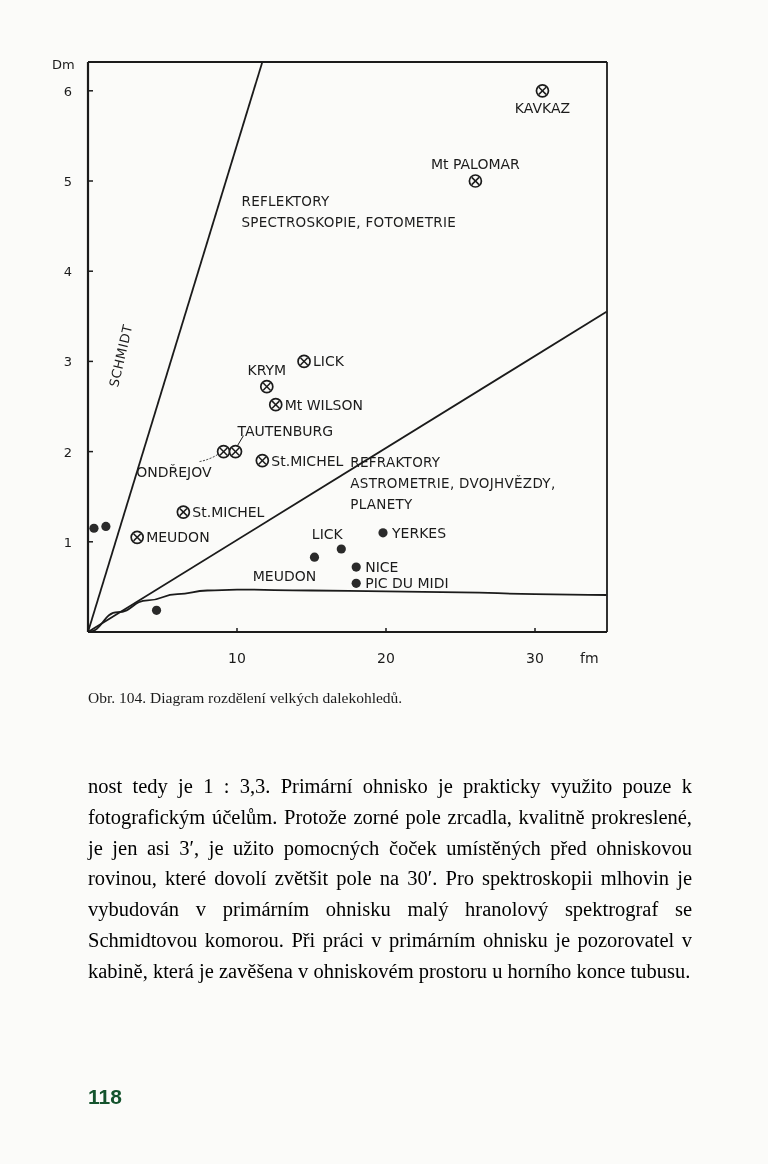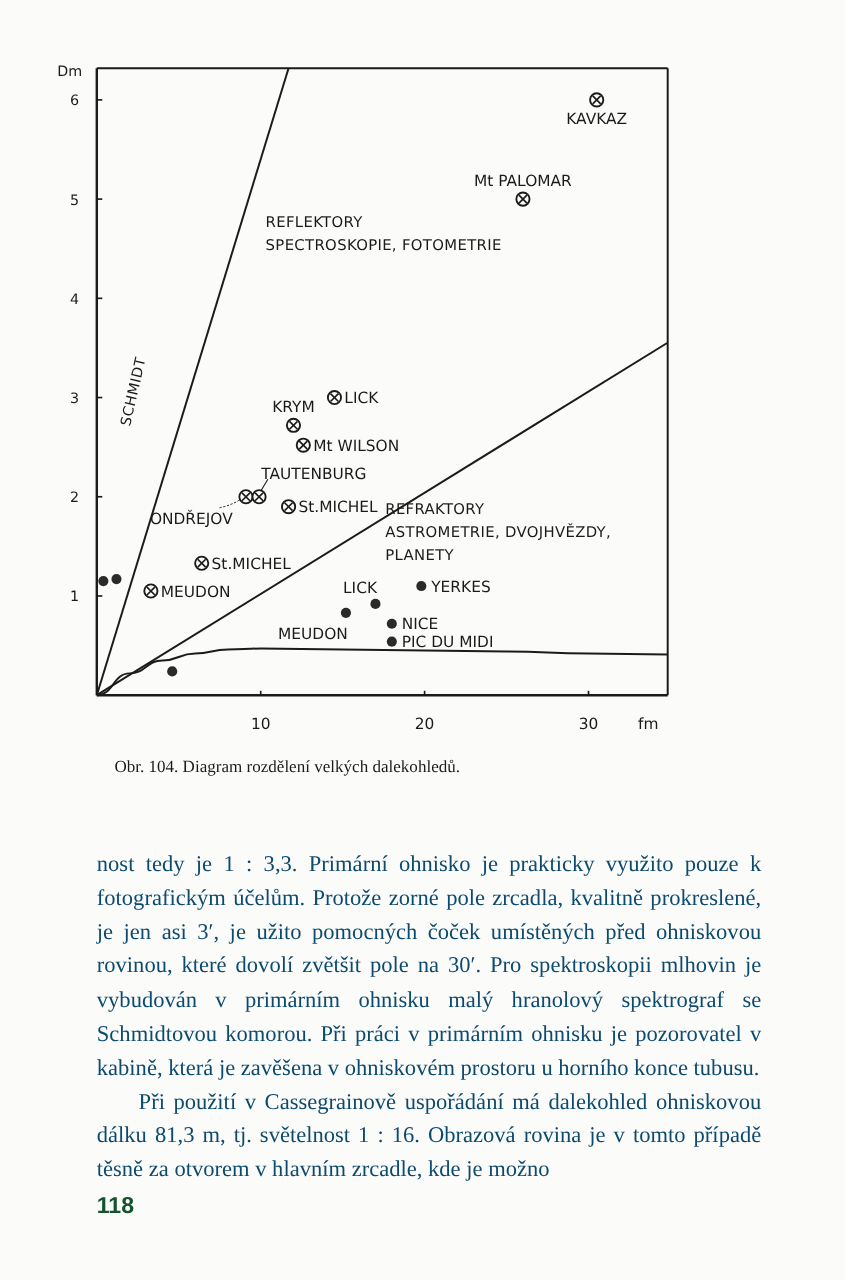--- a/index.html
+++ b/index.html
@@ -12,30 +12,30 @@
   }
   #chart-svg {
     position: absolute; left: 0; top: 0;
     width: 768px; height: 680px;
   }
   #chart-svg text {
     font-family: "DejaVu Sans", sans-serif;
     fill: #1b1b1b;
   }
   .caption {
-    position: absolute; left: 104px; width: 620px;
+    position: absolute; left: 88px; width: 620px;
     font-family: "Liberation Serif", serif;
     font-size: 15.5px; line-height: 20px;
     color: #1b1b1b;
   }
   .body-text {
     position: absolute; left: 88px; width: 604px;
     font-family: "Liberation Serif", serif;
     font-size: 20.5px; line-height: 30.8px;
-    color: #0c4a6e;
+    color: #000000;
     text-align: justify;
   }
   .body-text p { margin: 0; }
   .body-text p.indent { text-indent: 38px; }
   .page-number {
     position: absolute; left: 88px; top: 1085px;
     font-family: "Liberation Sans", sans-serif;
     font-weight: bold; font-size: 21px;
     color: #14532d;
   }
@@ -179,16 +179,15 @@
       <path d="M217.59,454.6 Q209.59,459.6 199.59,461.6" fill="none" stroke="#1b1b1b" stroke-width="0.9" stroke-dasharray="2,1.5"></path>
     </g>
 </svg>
 
 <div class="caption" style="top:688px;">
   <div>Obr. 104. Diagram rozdělení velkých dalekohledů.</div>
 </div>
 
 <div class="body-text" style="top:771px;">
   <p>nost tedy je 1 : 3,3. Primární ohnisko je prakticky využito pouze k fotografickým účelům. Protože zorné pole zrcadla, kvalitně prokreslené, je jen asi 3′, je užito pomocných čoček umístěných před ohniskovou rovinou, které dovolí zvětšit pole na 30′. Pro spektroskopii mlhovin je vybudován v primárním ohnisku malý hranolový spektrograf se Schmidtovou komorou. Při práci v primárním ohnisku je pozorovatel v kabině, která je zavěšena v ohniskovém prostoru u horního konce tubusu.</p>
-  <p class="indent">Při použití v Cassegrainově uspořádání má dalekohled ohniskovou dálku 81,3 m, tj. světelnost 1 : 16. Obrazová rovina je v tomto případě těsně za otvorem v hlavním zrcadle, kde je možno</p>
 </div>
 
 <div class="page-number">118</div>
 
 </body></html>

